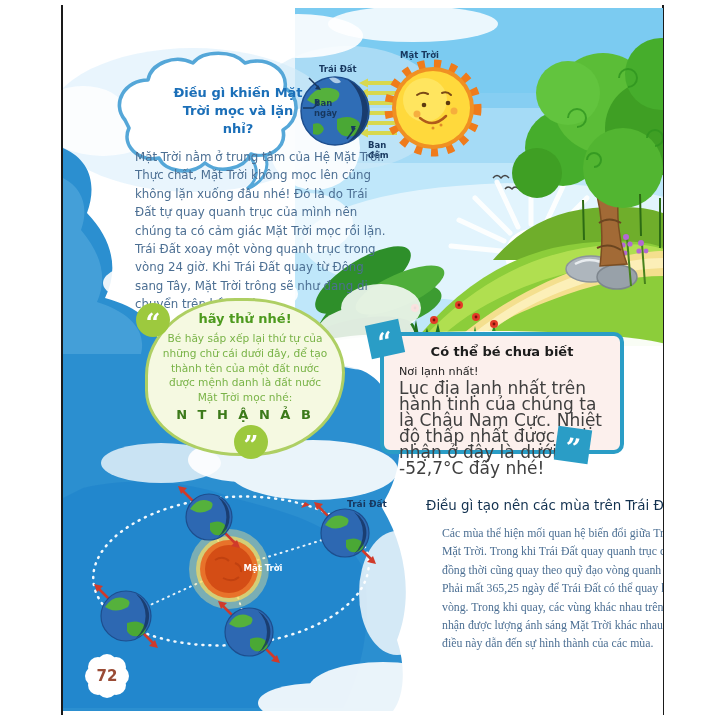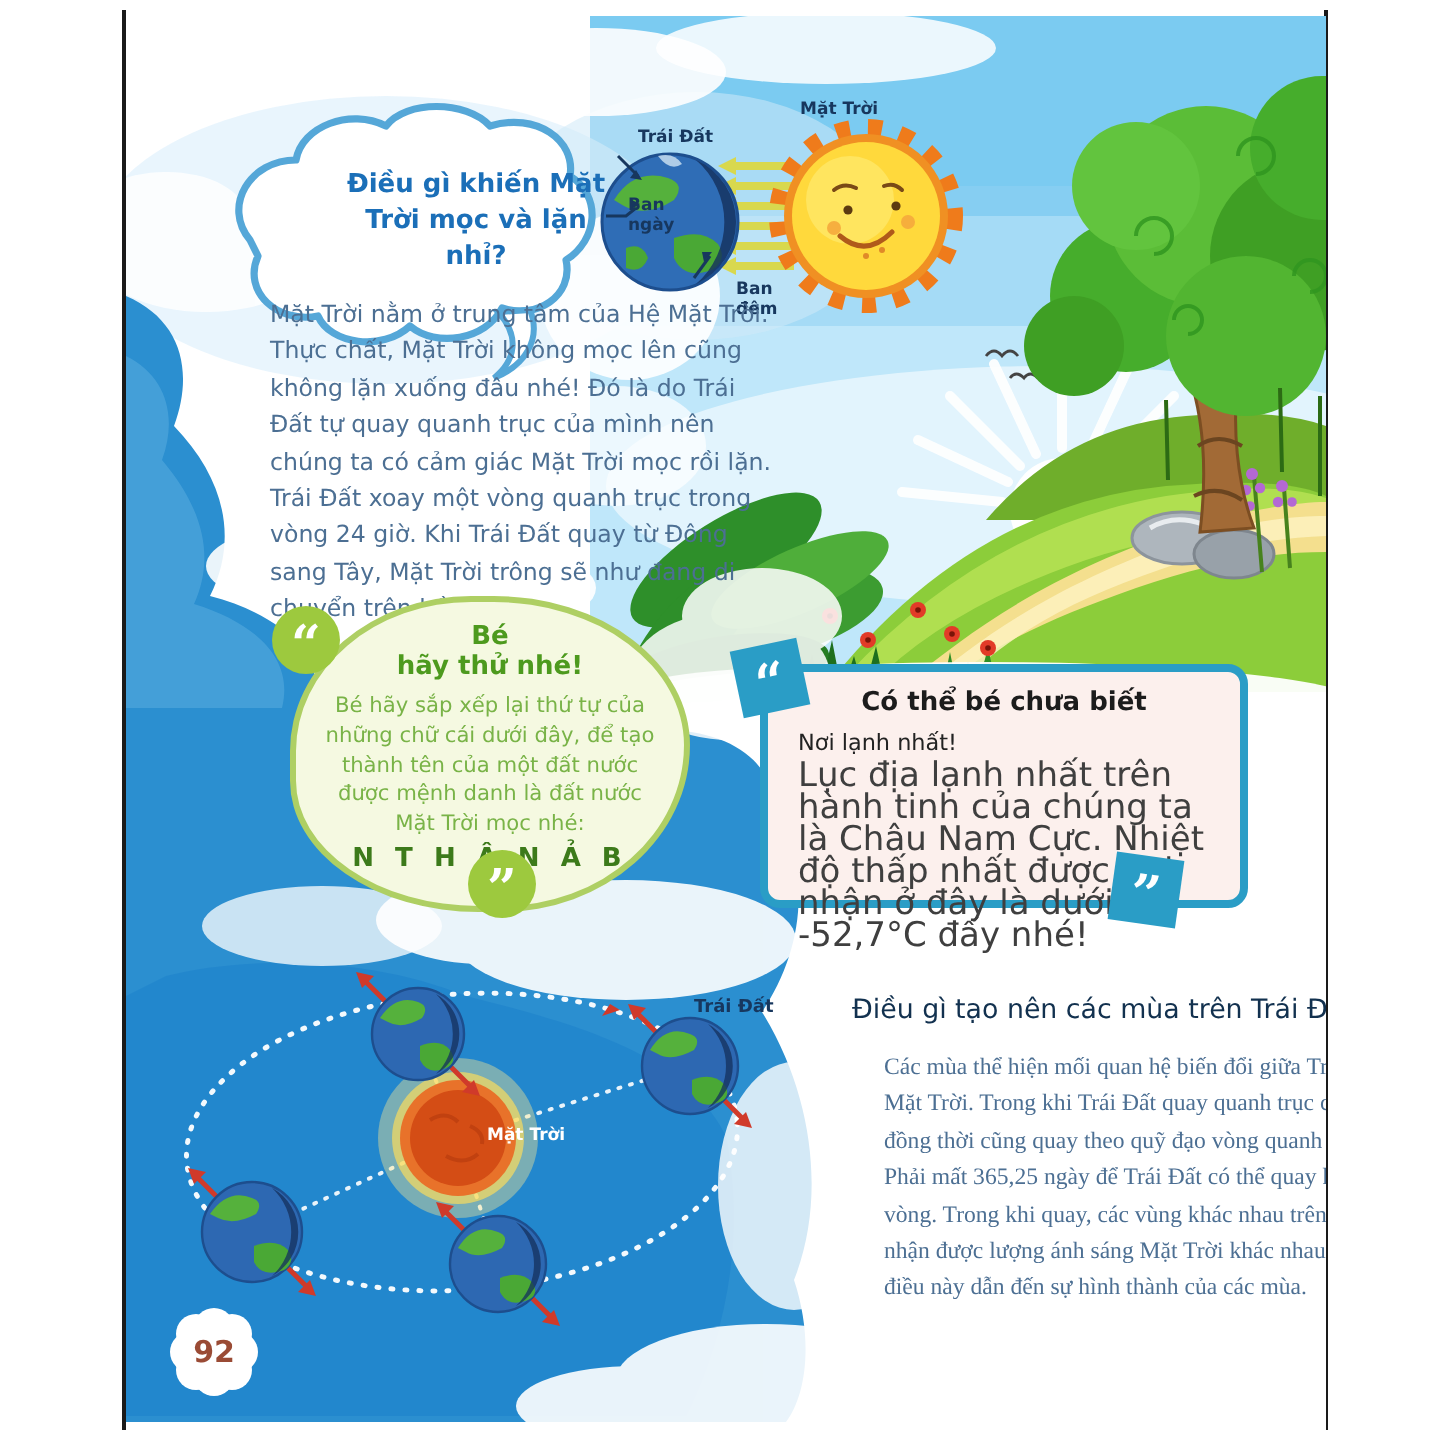--- a/index.html
+++ b/index.html
@@ -355,21 +355,20 @@
   <div class="txt dlabel lbl-earth-top">Trái Đất</div>
   <div class="txt dlabel lbl-sun-top">Mặt Trời</div>
   <div class="txt dlabel lbl-day">Ban ngày</div>
   <div class="txt dlabel lbl-night">Ban đêm</div>
 
   <div class="txt para para1">Mặt Trời nằm ở trung tâm của Hệ Mặt Trời. Thực chất, Mặt Trời không mọc lên cũng không lặn xuống đâu nhé! Đó là do Trái Đất tự quay quanh trục của mình nên chúng ta có cảm giác Mặt Trời mọc rồi lặn. Trái Đất xoay một vòng quanh trục trong vòng 24 giờ. Khi Trái Đất quay từ Đông sang Tây, Mặt Trời trông sẽ như đang di chuyển trên bầu trời.</div>
 
   <div class="activity">
     <span class="q-circle tl">“</span>
     <div class="activity-title">
-      <div>Bé</div>
       <div>hãy thử nhé!</div>
     </div>
     <div class="activity-body">Bé hãy sắp xếp lại thứ tự của những chữ cái dưới đây, để tạo thành tên của một đất nước được mệnh danh là đất nước Mặt Trời mọc nhé:</div>
     <div class="activity-letters">N T H Ậ N Ả B</div>
     <span class="q-circle br">”</span>
   </div>
 
   <div class="factbox">
     <span class="q-square tl">“</span>
     <div class="fact-title">Có thể bé chưa biết</div>
@@ -377,14 +376,14 @@
     <div class="fact-body">Lục địa lạnh nhất trên hành tinh của chúng ta là Châu Nam Cực. Nhiệt độ thấp nhất được ghi nhận ở đây là dưới -52,7°C đấy nhé!</div>
     <span class="q-square br">”</span>
   </div>
 
   <div class="txt lbl-orbit-earth">Trái Đất</div>
   <div class="txt lbl-orbit-sun">Mặt Trời</div>
 
   <div class="txt heading2">Điều gì tạo nên các mùa trên Trái Đất?</div>
   <div class="txt para para2">Các mùa thể hiện mối quan hệ biến đổi giữa Trái Đất và Mặt Trời. Trong khi Trái Đất quay quanh trục của mình đồng thời cũng quay theo quỹ đạo vòng quanh Mặt Trời. Phải mất 365,25 ngày để Trái Đất có thể quay hết một vòng. Trong khi quay, các vùng khác nhau trên Trái Đất nhận được lượng ánh sáng Mặt Trời khác nhau trong năm, điều này dẫn đến sự hình thành của các mùa.</div>
 
-  <div class="page-badge">92</div>
+  <div class="page-badge">72</div>
 </div>
 
 </body></html>

